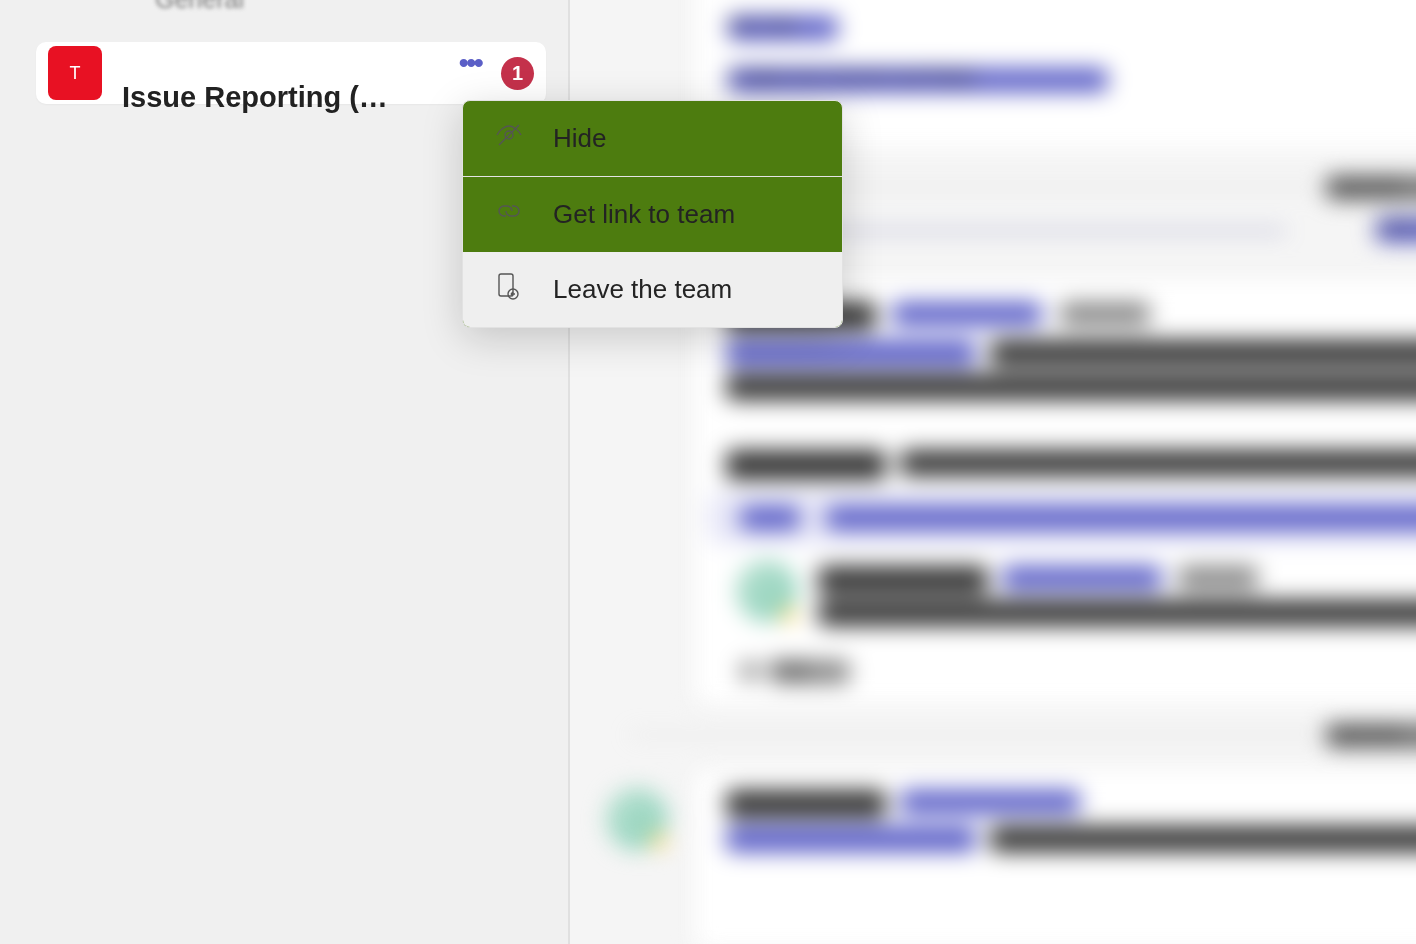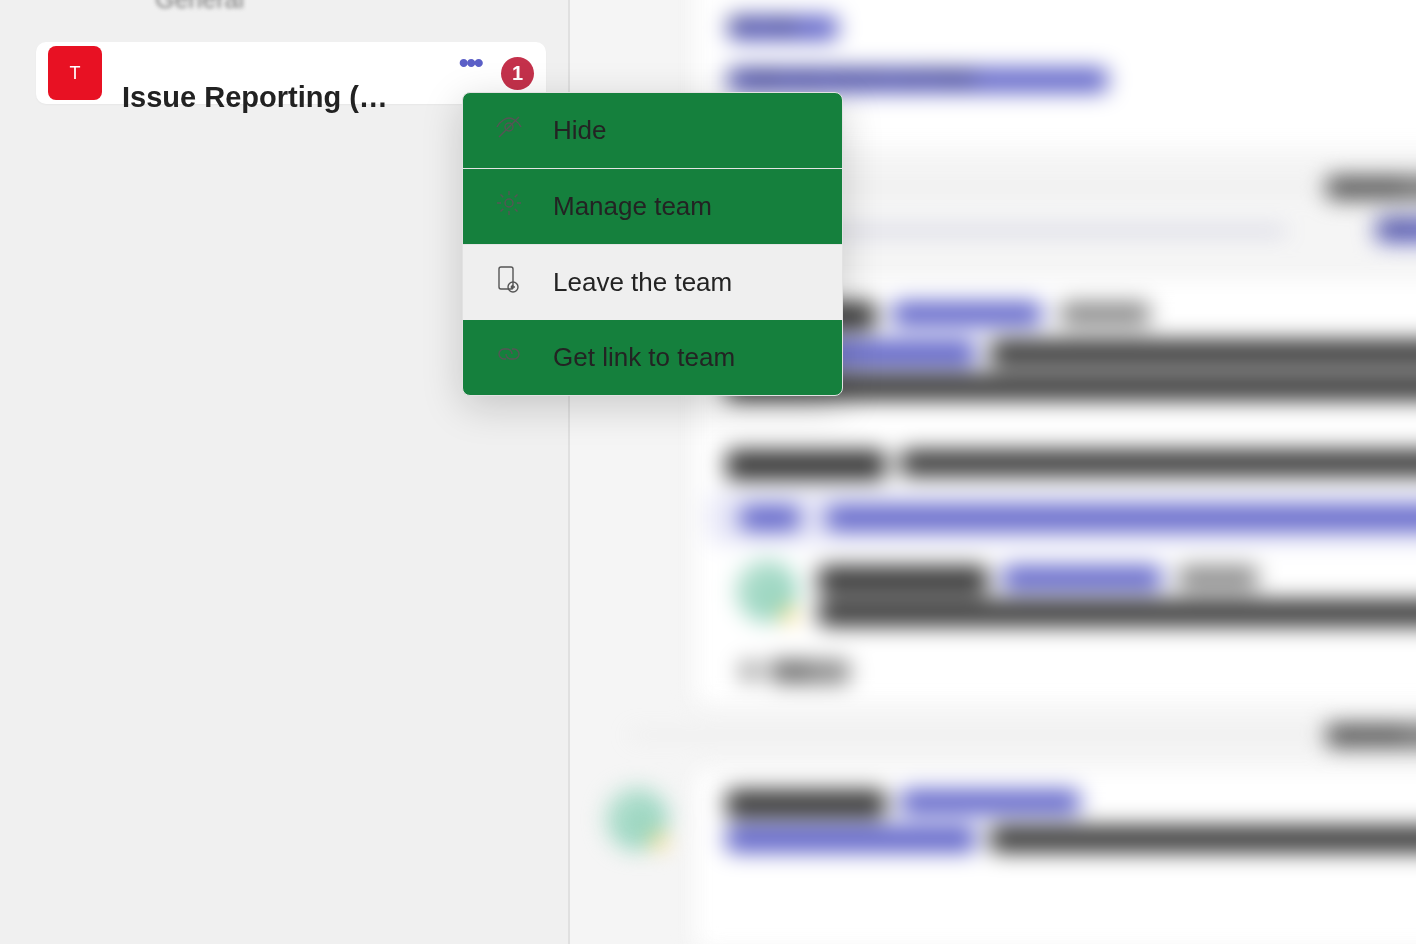--- a/index.html
+++ b/index.html
@@ -65,23 +65,23 @@
       border-radius: 17px;
       background: #c4314b;
       color: #fff;
       display: flex; align-items: center; justify-content: center;
       font-size: 20px; font-weight: 700;
     }
 
     
     .menu {
       position: absolute;
-      top: 92px; left: 462px;
+      top: 100px; left: 462px;
       width: 381px;
-      background: #15803d;
+      background: #4d7c0f;
       border: 1px solid #e2e2e2;
       border-radius: 8px;
       box-shadow: 0 10px 40px rgba(0,0,0,.18);
       overflow: hidden;
       z-index: 50;
     }
     .menu-item {
       display: flex; align-items: center;
       padding: 18px 30px;
       gap: 28px;
@@ -199,47 +199,38 @@
       <span>
         <svg viewBox="0 0 32 32">
             <path d="M4 16c3-6 9-9 12-9s9 3 12 9"></path>
             <circle cx="16" cy="16" r="4"></circle>
             <line x1="6" y1="26" x2="26" y2="6"></line>
           </svg>
       </span>
       <span>Hide</span>
     </div>
 
-    <div class="menu-item separator">
+
+    <div class="menu-item">
       <span>
         <svg viewBox="0 0 32 32">
-            <circle cx="16" cy="16" r="4"></circle>
-            <path d="M16 4v4M16 24v4M4 16h4M24 16h4M7.5 7.5l2.8 2.8M21.7 21.7l2.8 2.8M7.5 24.5l2.8-2.8M21.7 10.3l2.8-2.8"></path>
+            <path d="M13 16a5 5 0 0 0 5 5h3a5 5 0 0 0 0-10h-2"></path>
+            <path d="M19 16a5 5 0 0 0-5-5h-3a5 5 0 0 0 0 10h2"></path>
           </svg>
       </span>
-      <span>Manage team</span>
+      <span>Get link to team</span>
     </div>
 
     <div class="menu-item hover">
       <span>
         <svg viewBox="0 0 32 32">
             <rect x="6" y="4" width="14" height="22" rx="2"></rect>
             <circle cx="20" cy="24" r="5"></circle>
             <path d="M22 24h-4M18 24l2-2M18 24l2 2"></path>
           </svg>
       </span>
       <span>Leave the team</span>
     </div>
 
-    <div class="menu-item">
-      <span>
-        <svg viewBox="0 0 32 32">
-            <path d="M13 16a5 5 0 0 0 5 5h3a5 5 0 0 0 0-10h-2"></path>
-            <path d="M19 16a5 5 0 0 0-5-5h-3a5 5 0 0 0 0 10h2"></path>
-          </svg>
-      </span>
-      <span>Get link to team</span>
-    </div>
-
 
   </div>
 
 </div>
 
 </body></html>

